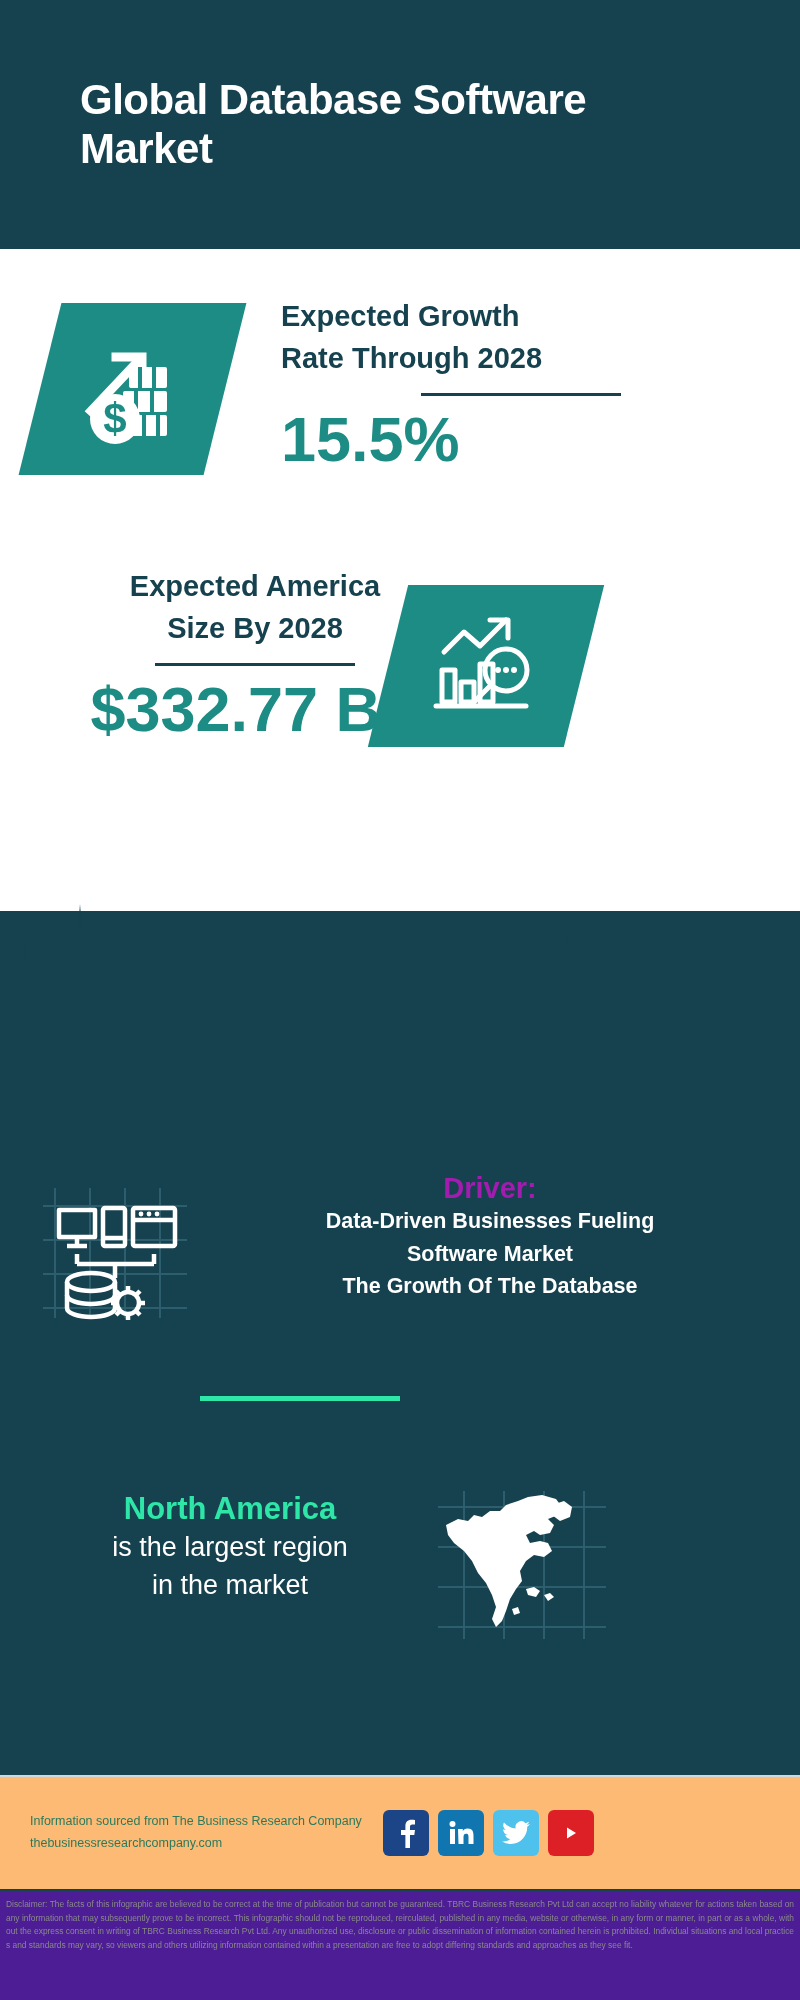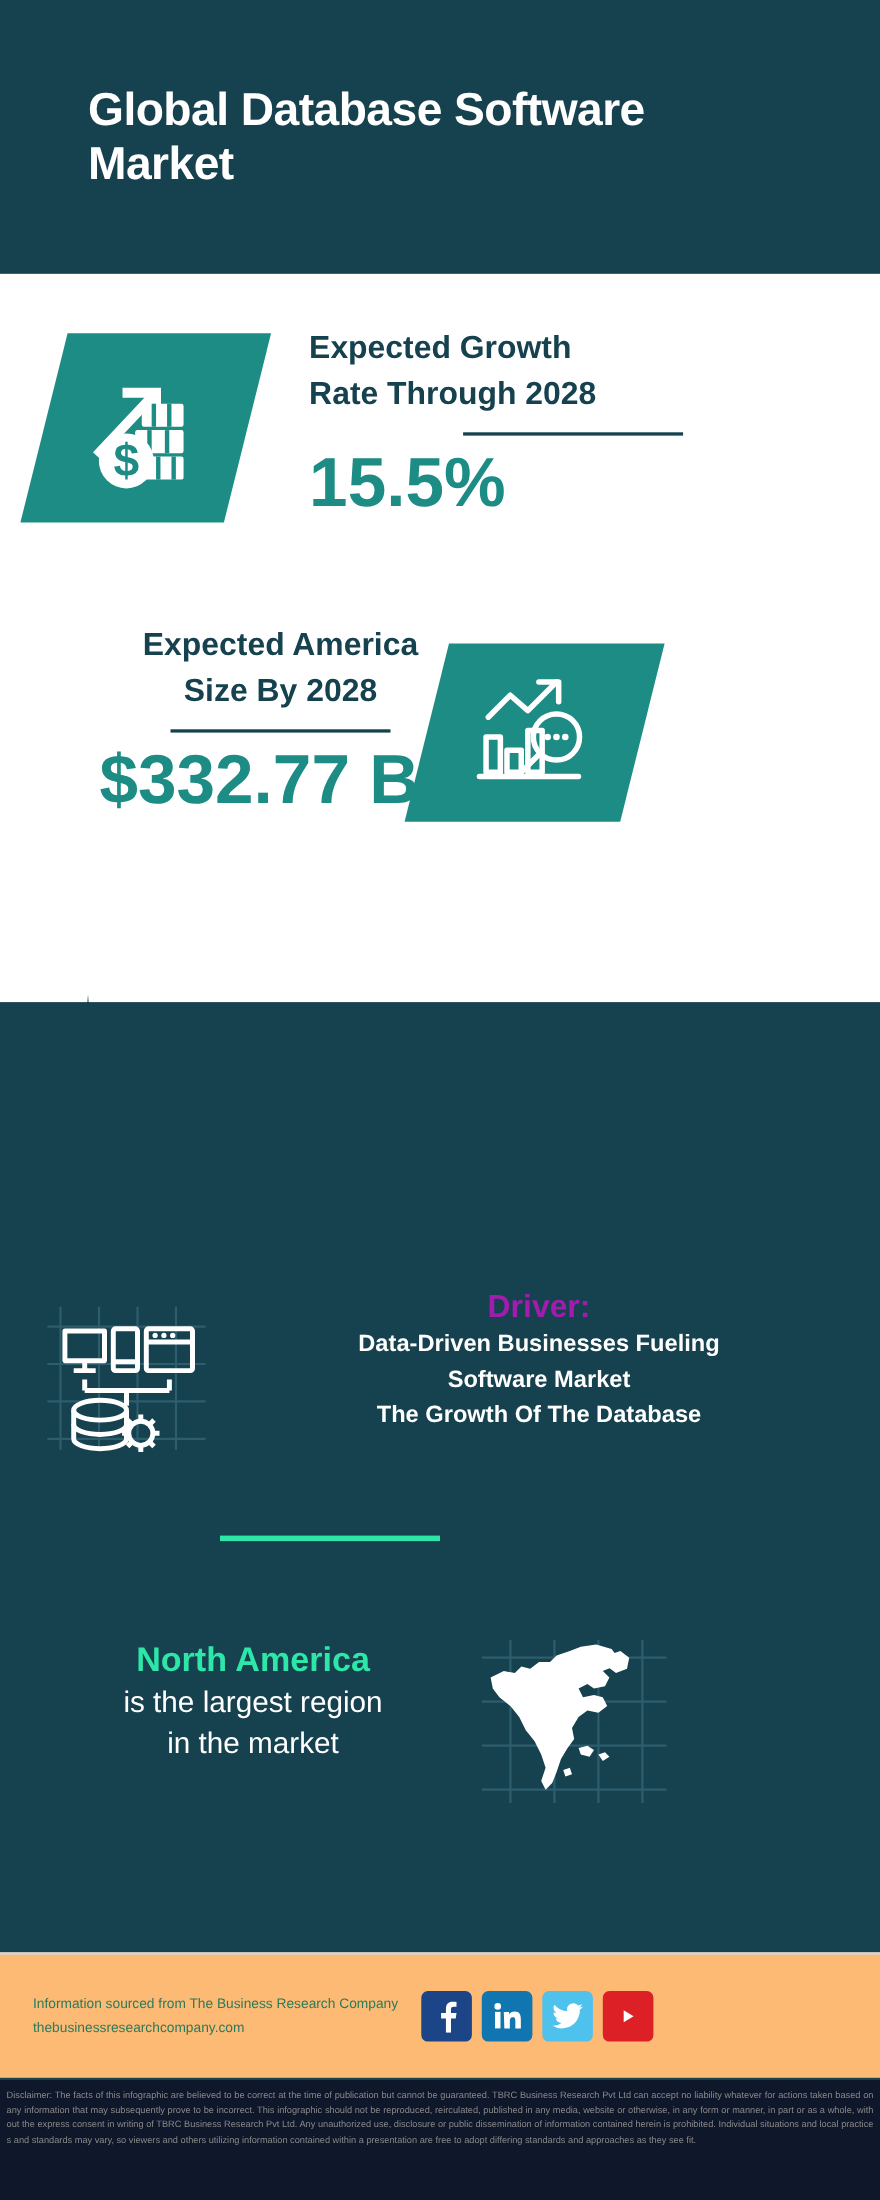--- a/index.html
+++ b/index.html
@@ -103,21 +103,21 @@
   .src-line{
     color:#2c7a5c;font-size:12.5px;line-height:1.75;
     font-family:"Liberation Sans", sans-serif;
   }
   .socials{display:flex;gap:9px;margin-left:8px;}
   .sq{width:46px;height:46px;border-radius:6px;display:flex;align-items:center;justify-content:center;}
   .sq svg{display:block;}
 
   .disclaimer{
     position:absolute;left:0;top:1889px;width:800px;height:111px;
-    background:#0f172a;border-top:2px solid #16414f;
+    background:#4c1d95;border-top:2px solid #16414f;
     padding:7px 6px 0 6px;box-sizing:border-box;
   }
   .disclaimer p{
     margin:0;color:#8a8a8a;font-size:8.4px;line-height:1.62;
     font-family:"Liberation Sans", sans-serif;
     text-align:justify;word-break:break-all;
   }
 </style>
 </head>
 <body>

